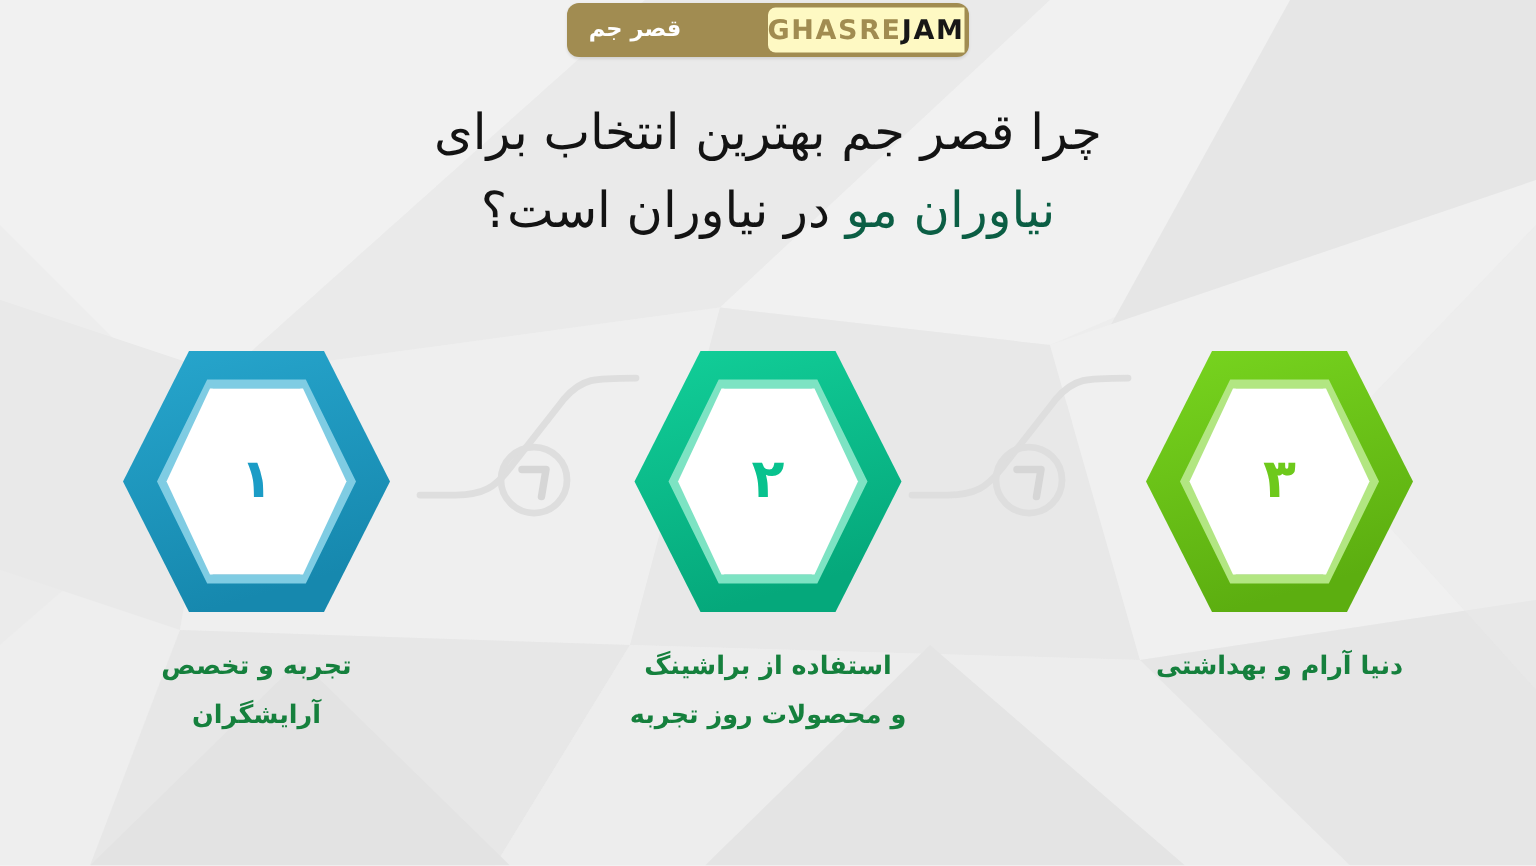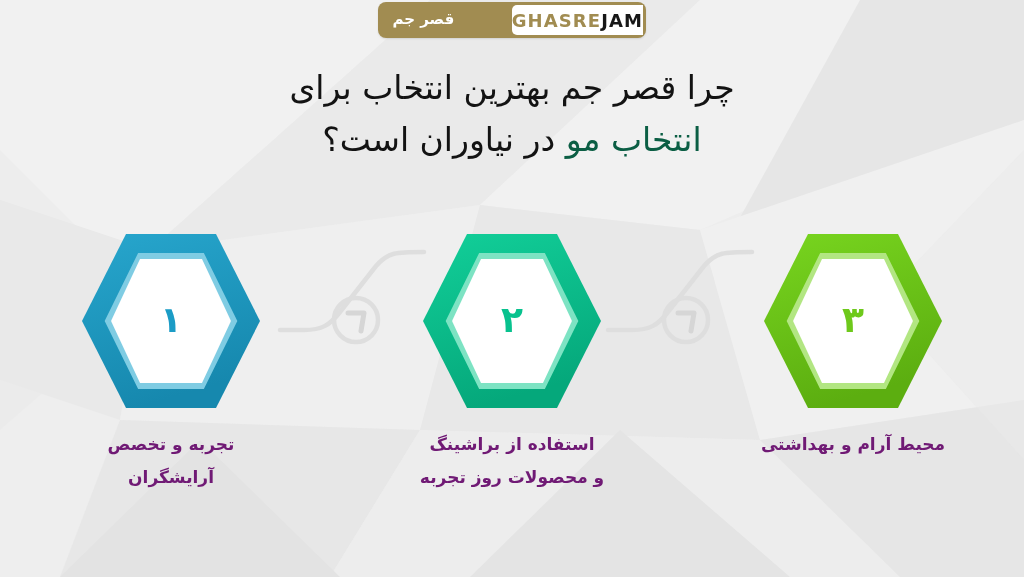--- a/index.html
+++ b/index.html
@@ -34,21 +34,21 @@
   #logo-fa {
     width:96px;
     display:flex; align-items:center; justify-content:center;
     color:#ffffff;
     font-size:15px; font-weight:700;
     letter-spacing:.2px;
     padding-bottom:2px;
   }
   #logo-en {
     flex:1;
-    background:#ffffff;
+    background:#fef9c3;
     margin:3px 3px 3px 0;
     border-radius:5px 0 0 5px;
     display:flex; align-items:center; justify-content:center;
     direction:ltr;
     font-size:18px; font-weight:700;
     letter-spacing:1.1px;
   }
   #logo-en .gold { color:#a18c51; }
   #logo-en .dark { color:#171717; }
 
@@ -99,21 +99,21 @@
     line-height:1;
     z-index:2;
     padding-bottom:2px;
   }
   .caption {
     margin-top:16px;
     text-align:center;
     font-size:17px;
     font-weight:700;
     line-height:33px;
-    color:#701a75;
+    color:#15803d;
   }
   .caption .cl { display:block; white-space:nowrap; }
 </style>
 </head>
 <body>
 
 <div id="stage">
 
   <div class="bg-layer">
     <svg class="bg-svg" viewBox="0 0 1024 577" preserveAspectRatio="none">
@@ -153,21 +153,21 @@
   <div id="logo">
     <div id="logo-fa">قصر جم</div>
     <div id="logo-en">
       <span class="gold">GHASRE</span>
         <span class="dark">JAM</span>
     </div>
   </div>
 
   <div id="headline">
     <div class="line">چرا قصر جم بهترین انتخاب برای</div>
-    <div class="line"><span class="green">انتخاب مو</span><span> در نیاوران است؟</span></div>
+    <div class="line"><span class="green">نیاوران مو</span><span> در نیاوران است؟</span></div>
   </div>
 
   <div id="steps">
 
     <div class="step">
       <div class="hexwrap">
         <svg width="186" height="182" viewBox="0 0 186 182">
           <defs>
             <linearGradient id="g1" x1="0" y1="0" x2="0.3" y2="1">
               <stop offset="0" stop-color="#27a6cd"></stop>
@@ -216,18 +216,18 @@
               <stop offset="1" stop-color="#5cae10"></stop>
             </linearGradient>
           </defs>
           <polygon points="48,4 138,4 182,91 138,178 48,178 4,91" fill="url(#g3)"></polygon>
           <polygon points="62,26 124,26 156,91 124,156 62,156 30,91" fill="none" stroke="#b2e682" stroke-width="6"></polygon>
           <polygon points="62,29 124,29 153,91 124,153 62,153 33,91" fill="#ffffff"></polygon>
         </svg>
         <div class="hexnum" style="color:#6ec91b">۳</div>
       </div>
       <div class="caption">
-        <span class="cl">محیط آرام و بهداشتی</span>
+        <span class="cl">دنیا آرام و بهداشتی</span>
       </div>
     </div>
 
   </div>
 </div>
 
 </body></html>

